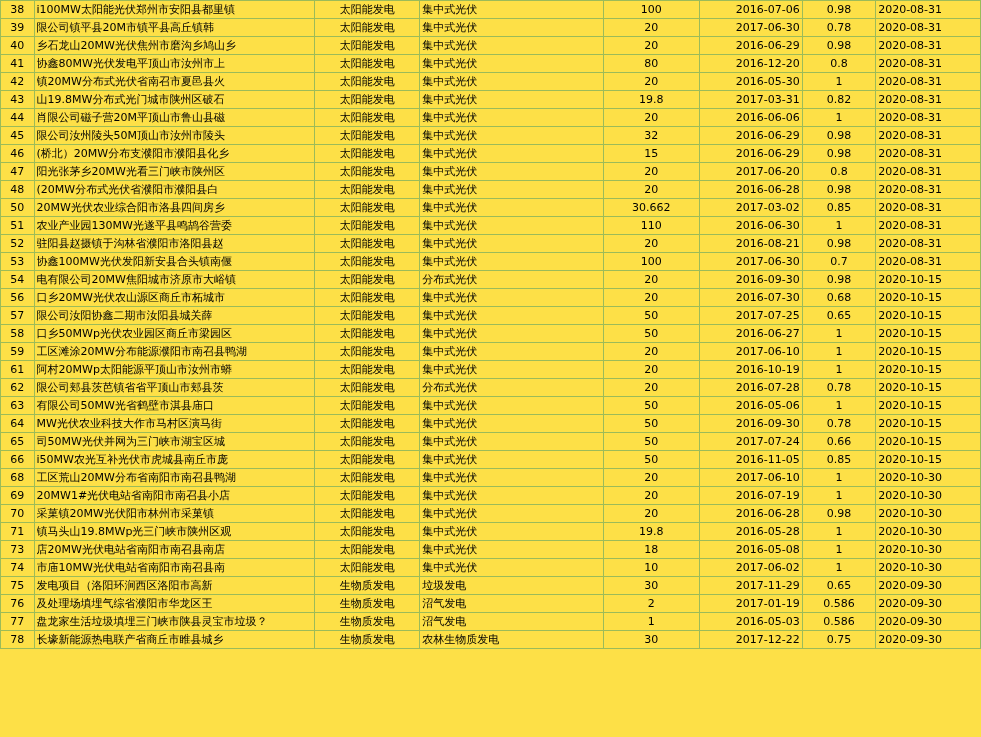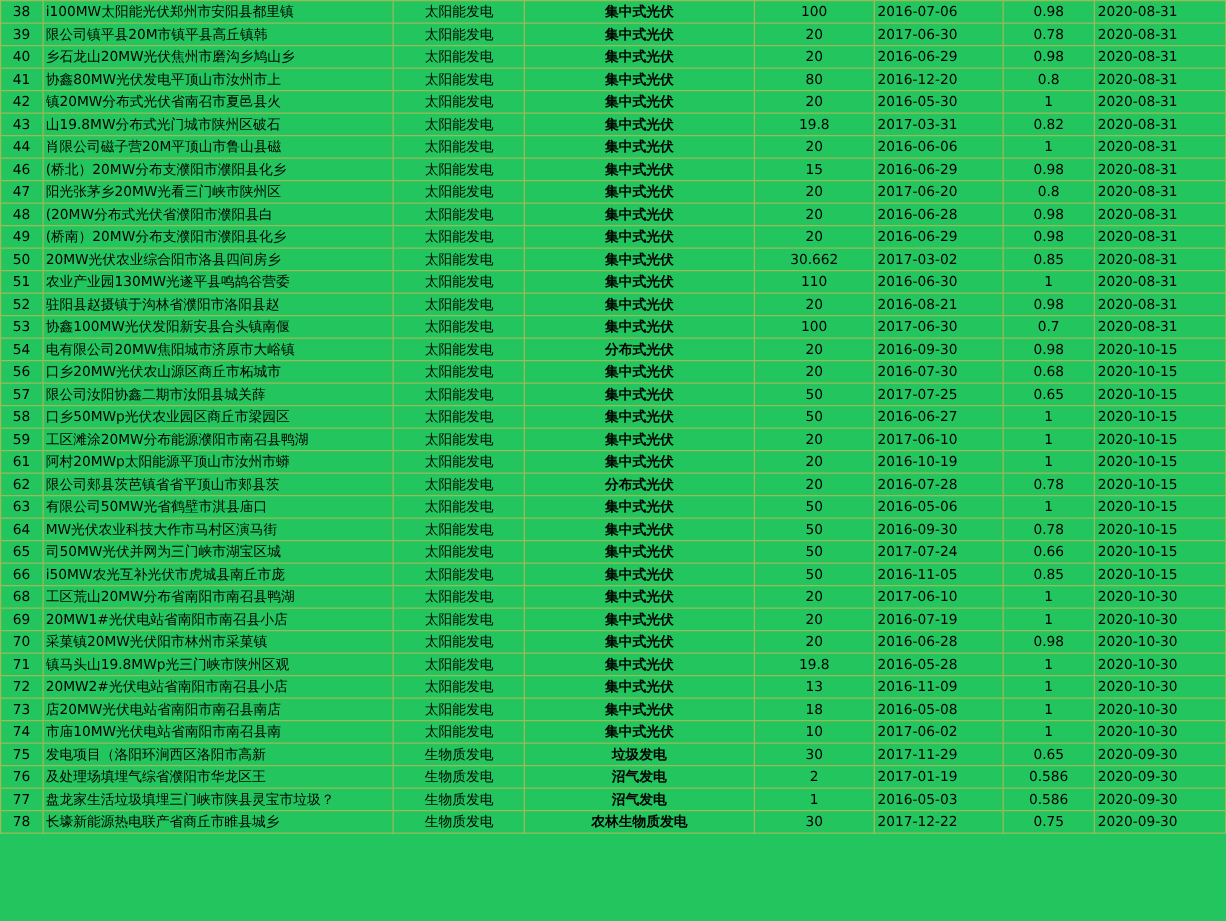--- a/index.html
+++ b/index.html
@@ -10,21 +10,21 @@
   body {
     font-family: "DejaVu Sans", "Liberation Sans", sans-serif;
     font-size: 11px;
     color: #000000;
   }
   .sheet {
     width: 981px;
     height: 737px;
     overflow: hidden;
     position: relative;
-    background: #22c55e;
+    background: #fde047;
   }
   table.grid {
     border-collapse: collapse;
     table-layout: fixed;
     width: 981px;
   }
   table.grid td {
     border: 1px solid #9bbb59;
     height: 17px;
     padding: 0 2px;
@@ -41,24 +41,24 @@
   col.c-sub   { width: 175px; }
   col.c-cap   { width: 92px; }
   col.c-owner { width: 0px; }
   col.c-date1 { width: 98px; }
   col.c-ratio { width: 70px; }
   col.c-date2 { width: 100px; }
 
   .idx   { text-align: center; }
   .name  { text-align: left; }
   .type  { text-align: center; }
-  .sub   { text-align: center; font-weight: bold; }
+  .sub   { text-align: left; }
   .cap   { text-align: center; }
   .owner { text-align: left; }
-  .date1 { text-align: left; }
+  .date1 { text-align: right; }
   .ratio { text-align: center; }
   .date2 { text-align: left; }
 
   
   td.name .clip {
     display: block;
     width: 268px;
     overflow: hidden;
     direction: rtl;
     text-align: left;
@@ -167,20 +167,33 @@
           </td>
           <td class="type">太阳能发电</td>
           <td class="sub">集中式光伏</td>
           <td class="cap">20</td>
           <td class="owner"></td>
           <td class="date1">2016-06-06</td>
           <td class="ratio">1</td>
           <td class="date2">2020-08-31</td>
         </tr>
         <tr>
+          <td class="idx">45</td>
+          <td class="name">
+            <span class="clip"><span>限公司汝州陵头50M顶山市汝州市陵头</span></span>
+          </td>
+          <td class="type">太阳能发电</td>
+          <td class="sub">集中式光伏</td>
+          <td class="cap">32</td>
+          <td class="owner"></td>
+          <td class="date1">2016-06-29</td>
+          <td class="ratio">0.98</td>
+          <td class="date2">2020-08-31</td>
+        </tr>
+        <tr>
           <td class="idx">46</td>
           <td class="name">
             <span class="clip"><span>(桥北）20MW分布支濮阳市濮阳县化乡</span></span>
           </td>
           <td class="type">太阳能发电</td>
           <td class="sub">集中式光伏</td>
           <td class="cap">15</td>
           <td class="owner"></td>
           <td class="date1">2016-06-29</td>
           <td class="ratio">0.98</td>
@@ -206,33 +219,20 @@
           </td>
           <td class="type">太阳能发电</td>
           <td class="sub">集中式光伏</td>
           <td class="cap">20</td>
           <td class="owner"></td>
           <td class="date1">2016-06-28</td>
           <td class="ratio">0.98</td>
           <td class="date2">2020-08-31</td>
         </tr>
         <tr>
-          <td class="idx">49</td>
-          <td class="name">
-            <span class="clip"><span>(桥南）20MW分布支濮阳市濮阳县化乡</span></span>
-          </td>
-          <td class="type">太阳能发电</td>
-          <td class="sub">集中式光伏</td>
-          <td class="cap">20</td>
-          <td class="owner"></td>
-          <td class="date1">2016-06-29</td>
-          <td class="ratio">0.98</td>
-          <td class="date2">2020-08-31</td>
-        </tr>
-        <tr>
           <td class="idx">50</td>
           <td class="name">
             <span class="clip"><span>20MW光伏农业综合阳市洛县四间房乡</span></span>
           </td>
           <td class="type">太阳能发电</td>
           <td class="sub">集中式光伏</td>
           <td class="cap">30.662</td>
           <td class="owner"></td>
           <td class="date1">2017-03-02</td>
           <td class="ratio">0.85</td>
@@ -462,33 +462,20 @@
         <tr>
           <td class="idx">71</td>
           <td class="name">
             <span class="clip"><span>镇马头山19.8MWp光三门峡市陕州区观</span></span>
           </td>
           <td class="type">太阳能发电</td>
           <td class="sub">集中式光伏</td>
           <td class="cap">19.8</td>
           <td class="owner"></td>
           <td class="date1">2016-05-28</td>
-          <td class="ratio">1</td>
-          <td class="date2">2020-10-30</td>
-        </tr>
-        <tr>
-          <td class="idx">72</td>
-          <td class="name">
-            <span class="clip"><span>20MW2#光伏电站省南阳市南召县小店</span></span>
-          </td>
-          <td class="type">太阳能发电</td>
-          <td class="sub">集中式光伏</td>
-          <td class="cap">13</td>
-          <td class="owner"></td>
-          <td class="date1">2016-11-09</td>
           <td class="ratio">1</td>
           <td class="date2">2020-10-30</td>
         </tr>
         <tr>
           <td class="idx">73</td>
           <td class="name">
             <span class="clip"><span>店20MW光伏电站省南阳市南召县南店</span></span>
           </td>
           <td class="type">太阳能发电</td>
           <td class="sub">集中式光伏</td>

